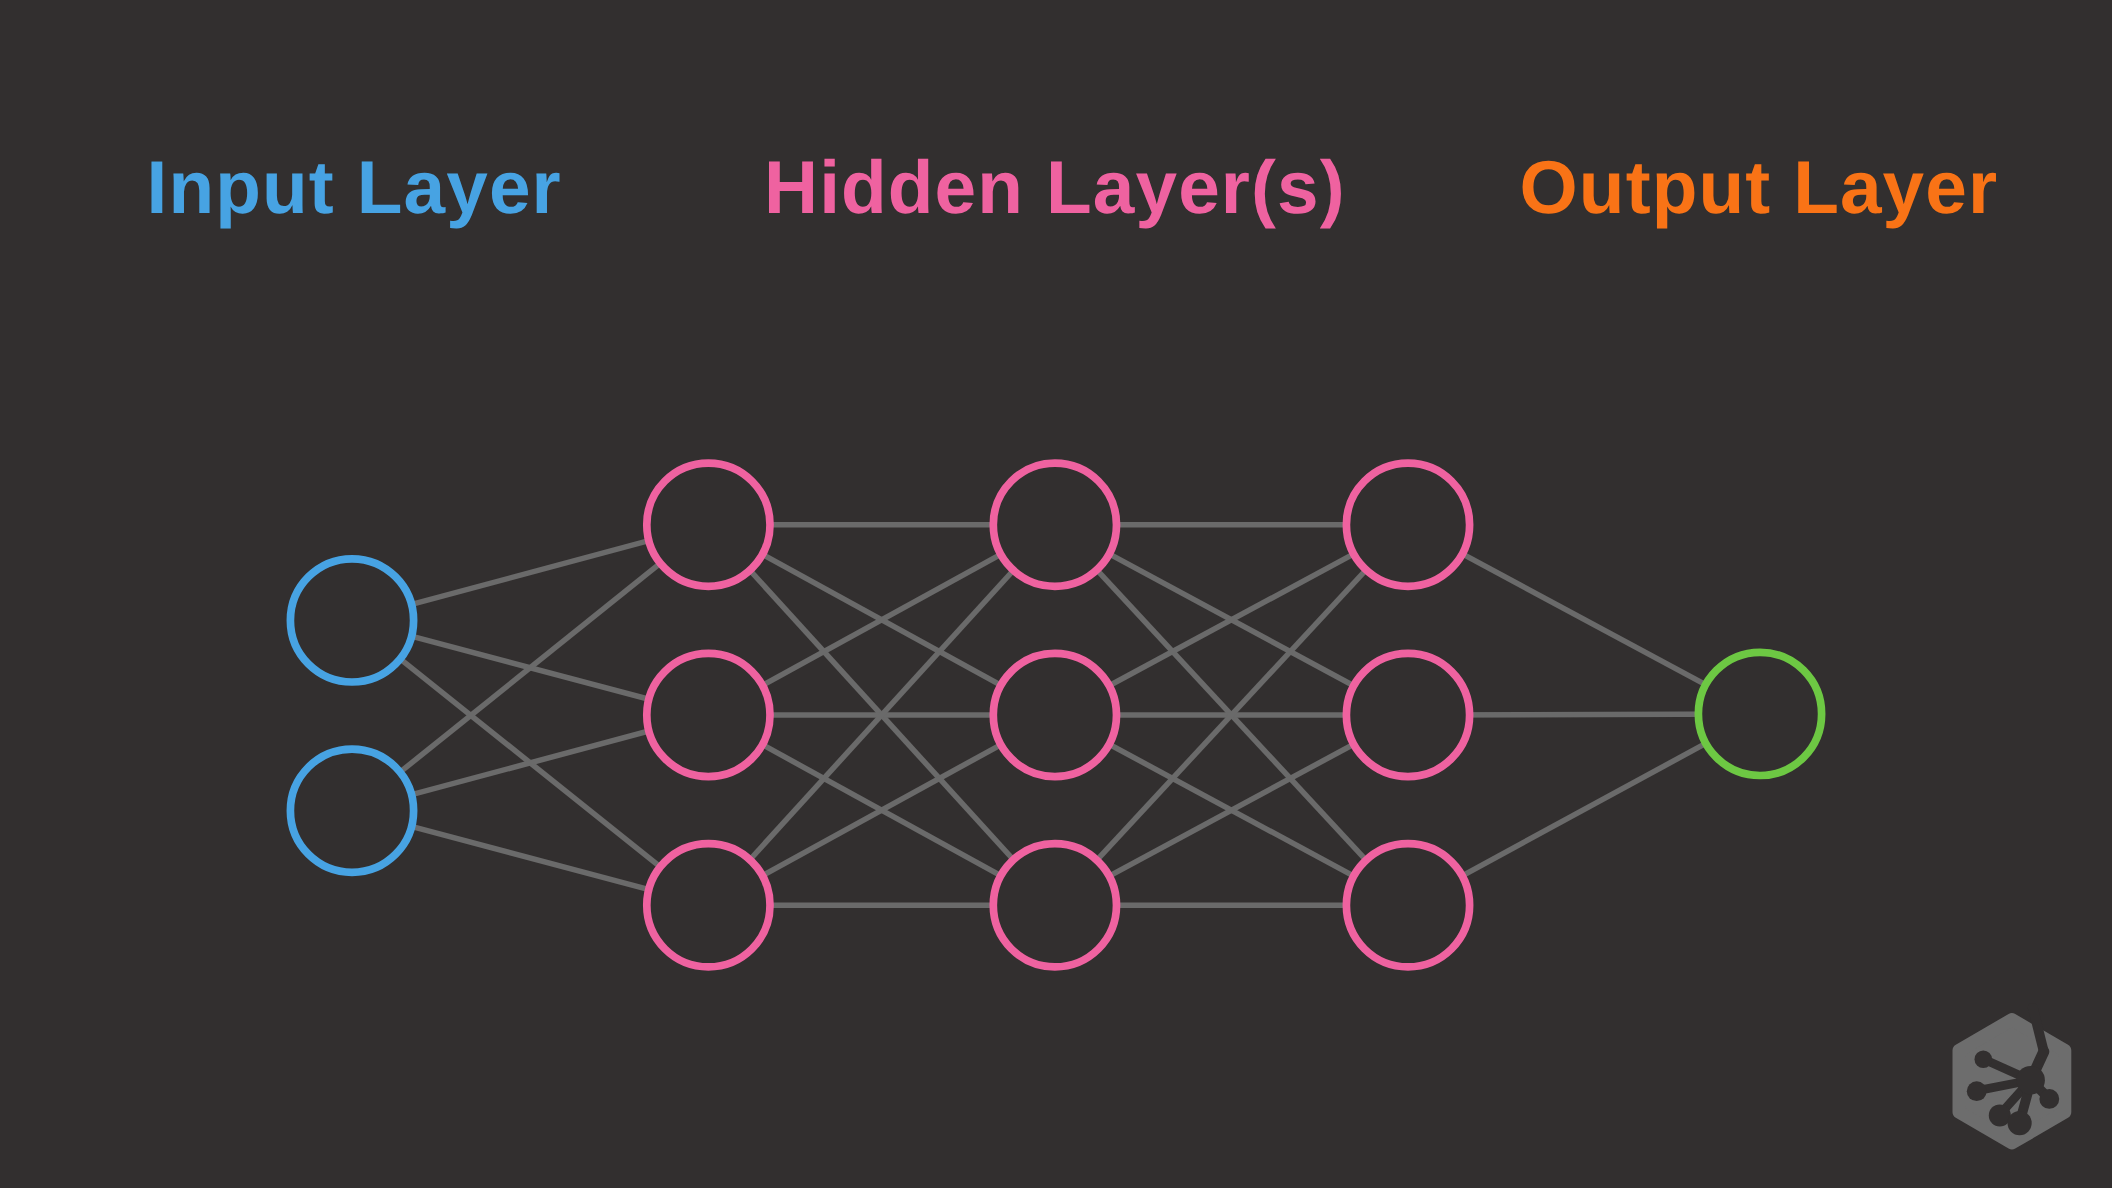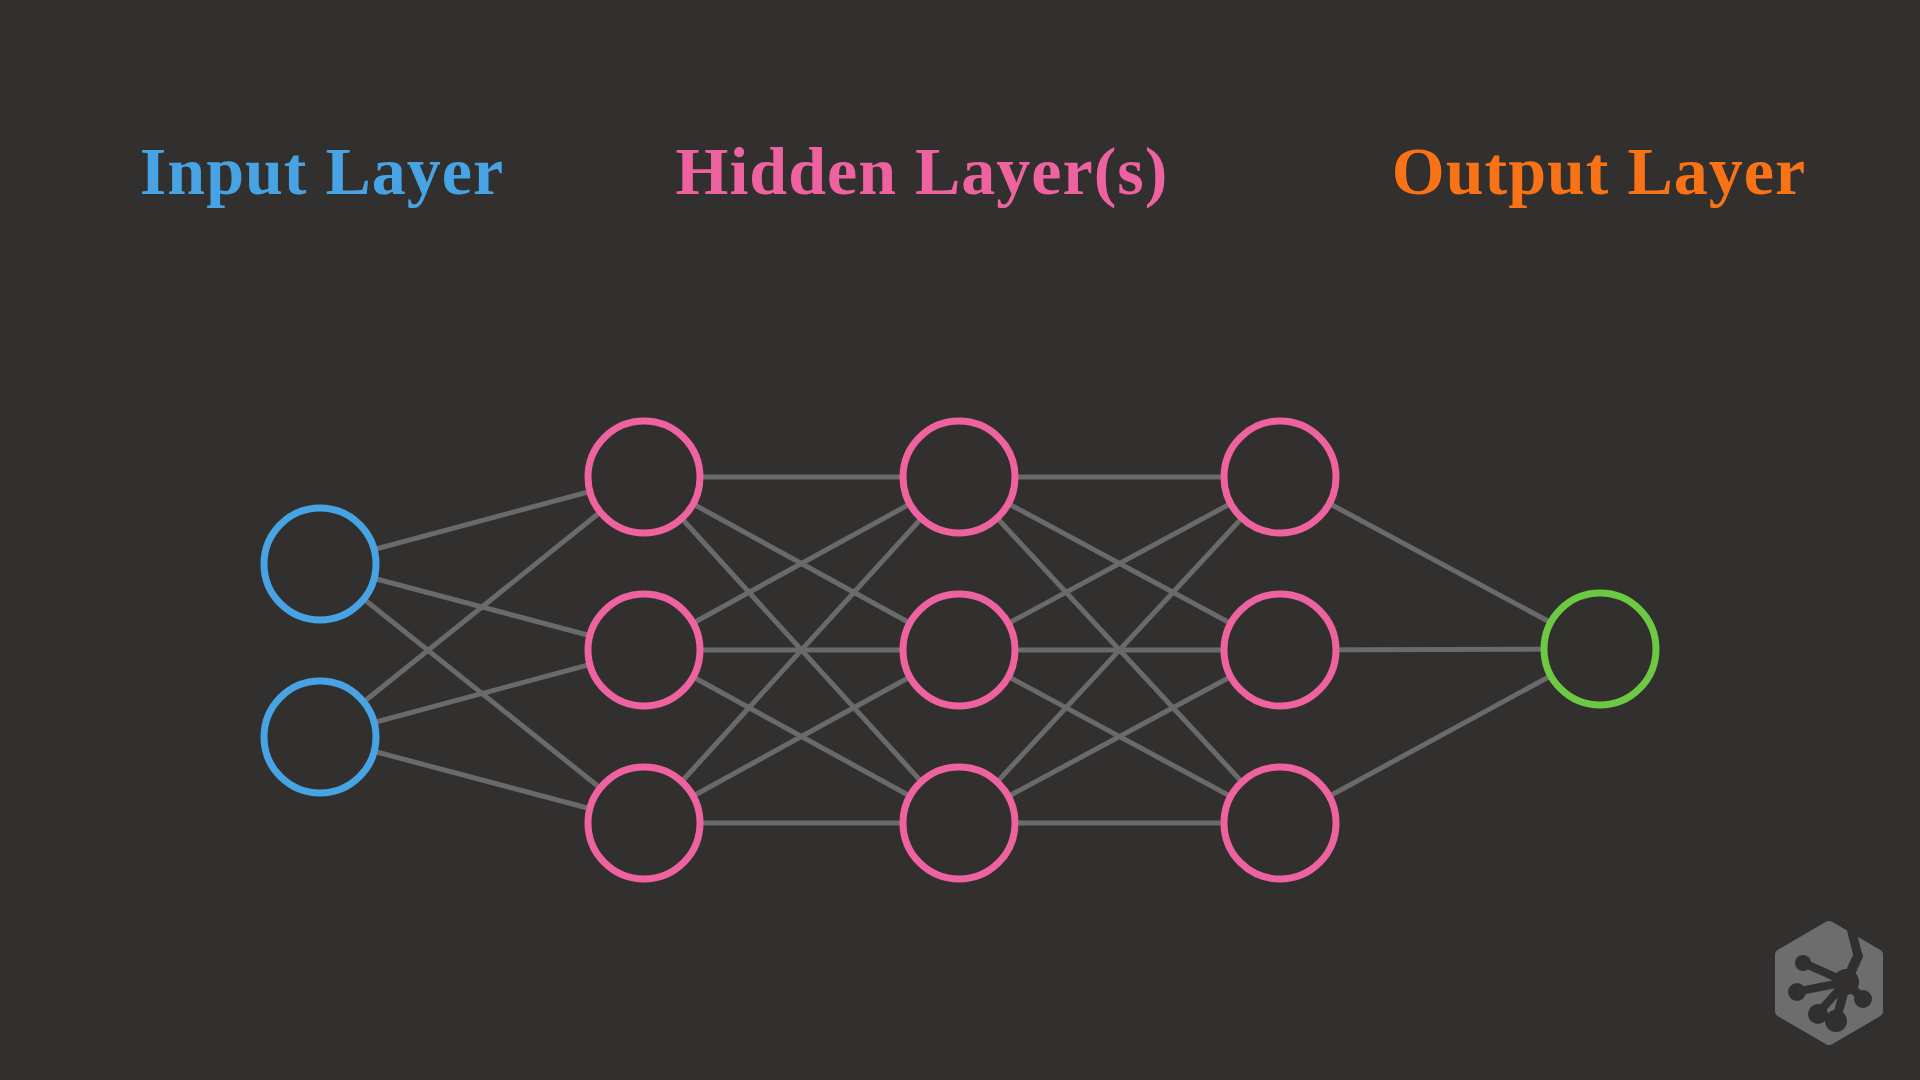--- a/index.html
+++ b/index.html
@@ -15,38 +15,37 @@
   }
   .layer-title {
     position: absolute;
     margin: 0;
     transform: translateX(-50%);
     font-weight: bold;
     font-size: 68px;
     line-height: 68px;
     letter-spacing: 1px;
     white-space: nowrap;
-    font-family: Liberation Serif, serif;
   }
   #net-svg {
     position: absolute;
     left: 0; top: 0;
     width: 1920px; height: 1080px;
   }
   #logo-svg {
     position: absolute;
   }
 </style>
 </head>
 <body style="background: rgb(50, 47, 47);">
 
 <div class="stage">
 
   <h1 class="layer-title" style="left: 322px; top: 137px; color: rgb(71, 163, 227);">Input Layer</h1>
-  <h1 class="layer-title" style="left: 922px; top: 137px; color: rgb(239, 98, 160);">Hidden Layer(s)</h1>
+  <h1 class="layer-title" style="left: 959px; top: 137px; color: rgb(239, 98, 160);">Hidden Layer(s)</h1>
   <h1 class="layer-title" style="left: 1599px; top: 137px; color: #f97316;">Output Layer</h1>
 
   <svg id="net-svg" viewBox="0 0 1920 1080" xmlns="http://www.w3.org/2000/svg">
       <line x1="320" y1="564" x2="644" y2="477" stroke="#6a6a6a" stroke-width="5"></line>
       <line x1="320" y1="564" x2="644" y2="650" stroke="#6a6a6a" stroke-width="5"></line>
       <line x1="320" y1="564" x2="644" y2="823" stroke="#6a6a6a" stroke-width="5"></line>
       <line x1="320" y1="737" x2="644" y2="477" stroke="#6a6a6a" stroke-width="5"></line>
       <line x1="320" y1="737" x2="644" y2="650" stroke="#6a6a6a" stroke-width="5"></line>
       <line x1="320" y1="737" x2="644" y2="823" stroke="#6a6a6a" stroke-width="5"></line>
       <line x1="644" y1="477" x2="959" y2="477" stroke="#6a6a6a" stroke-width="5"></line>

